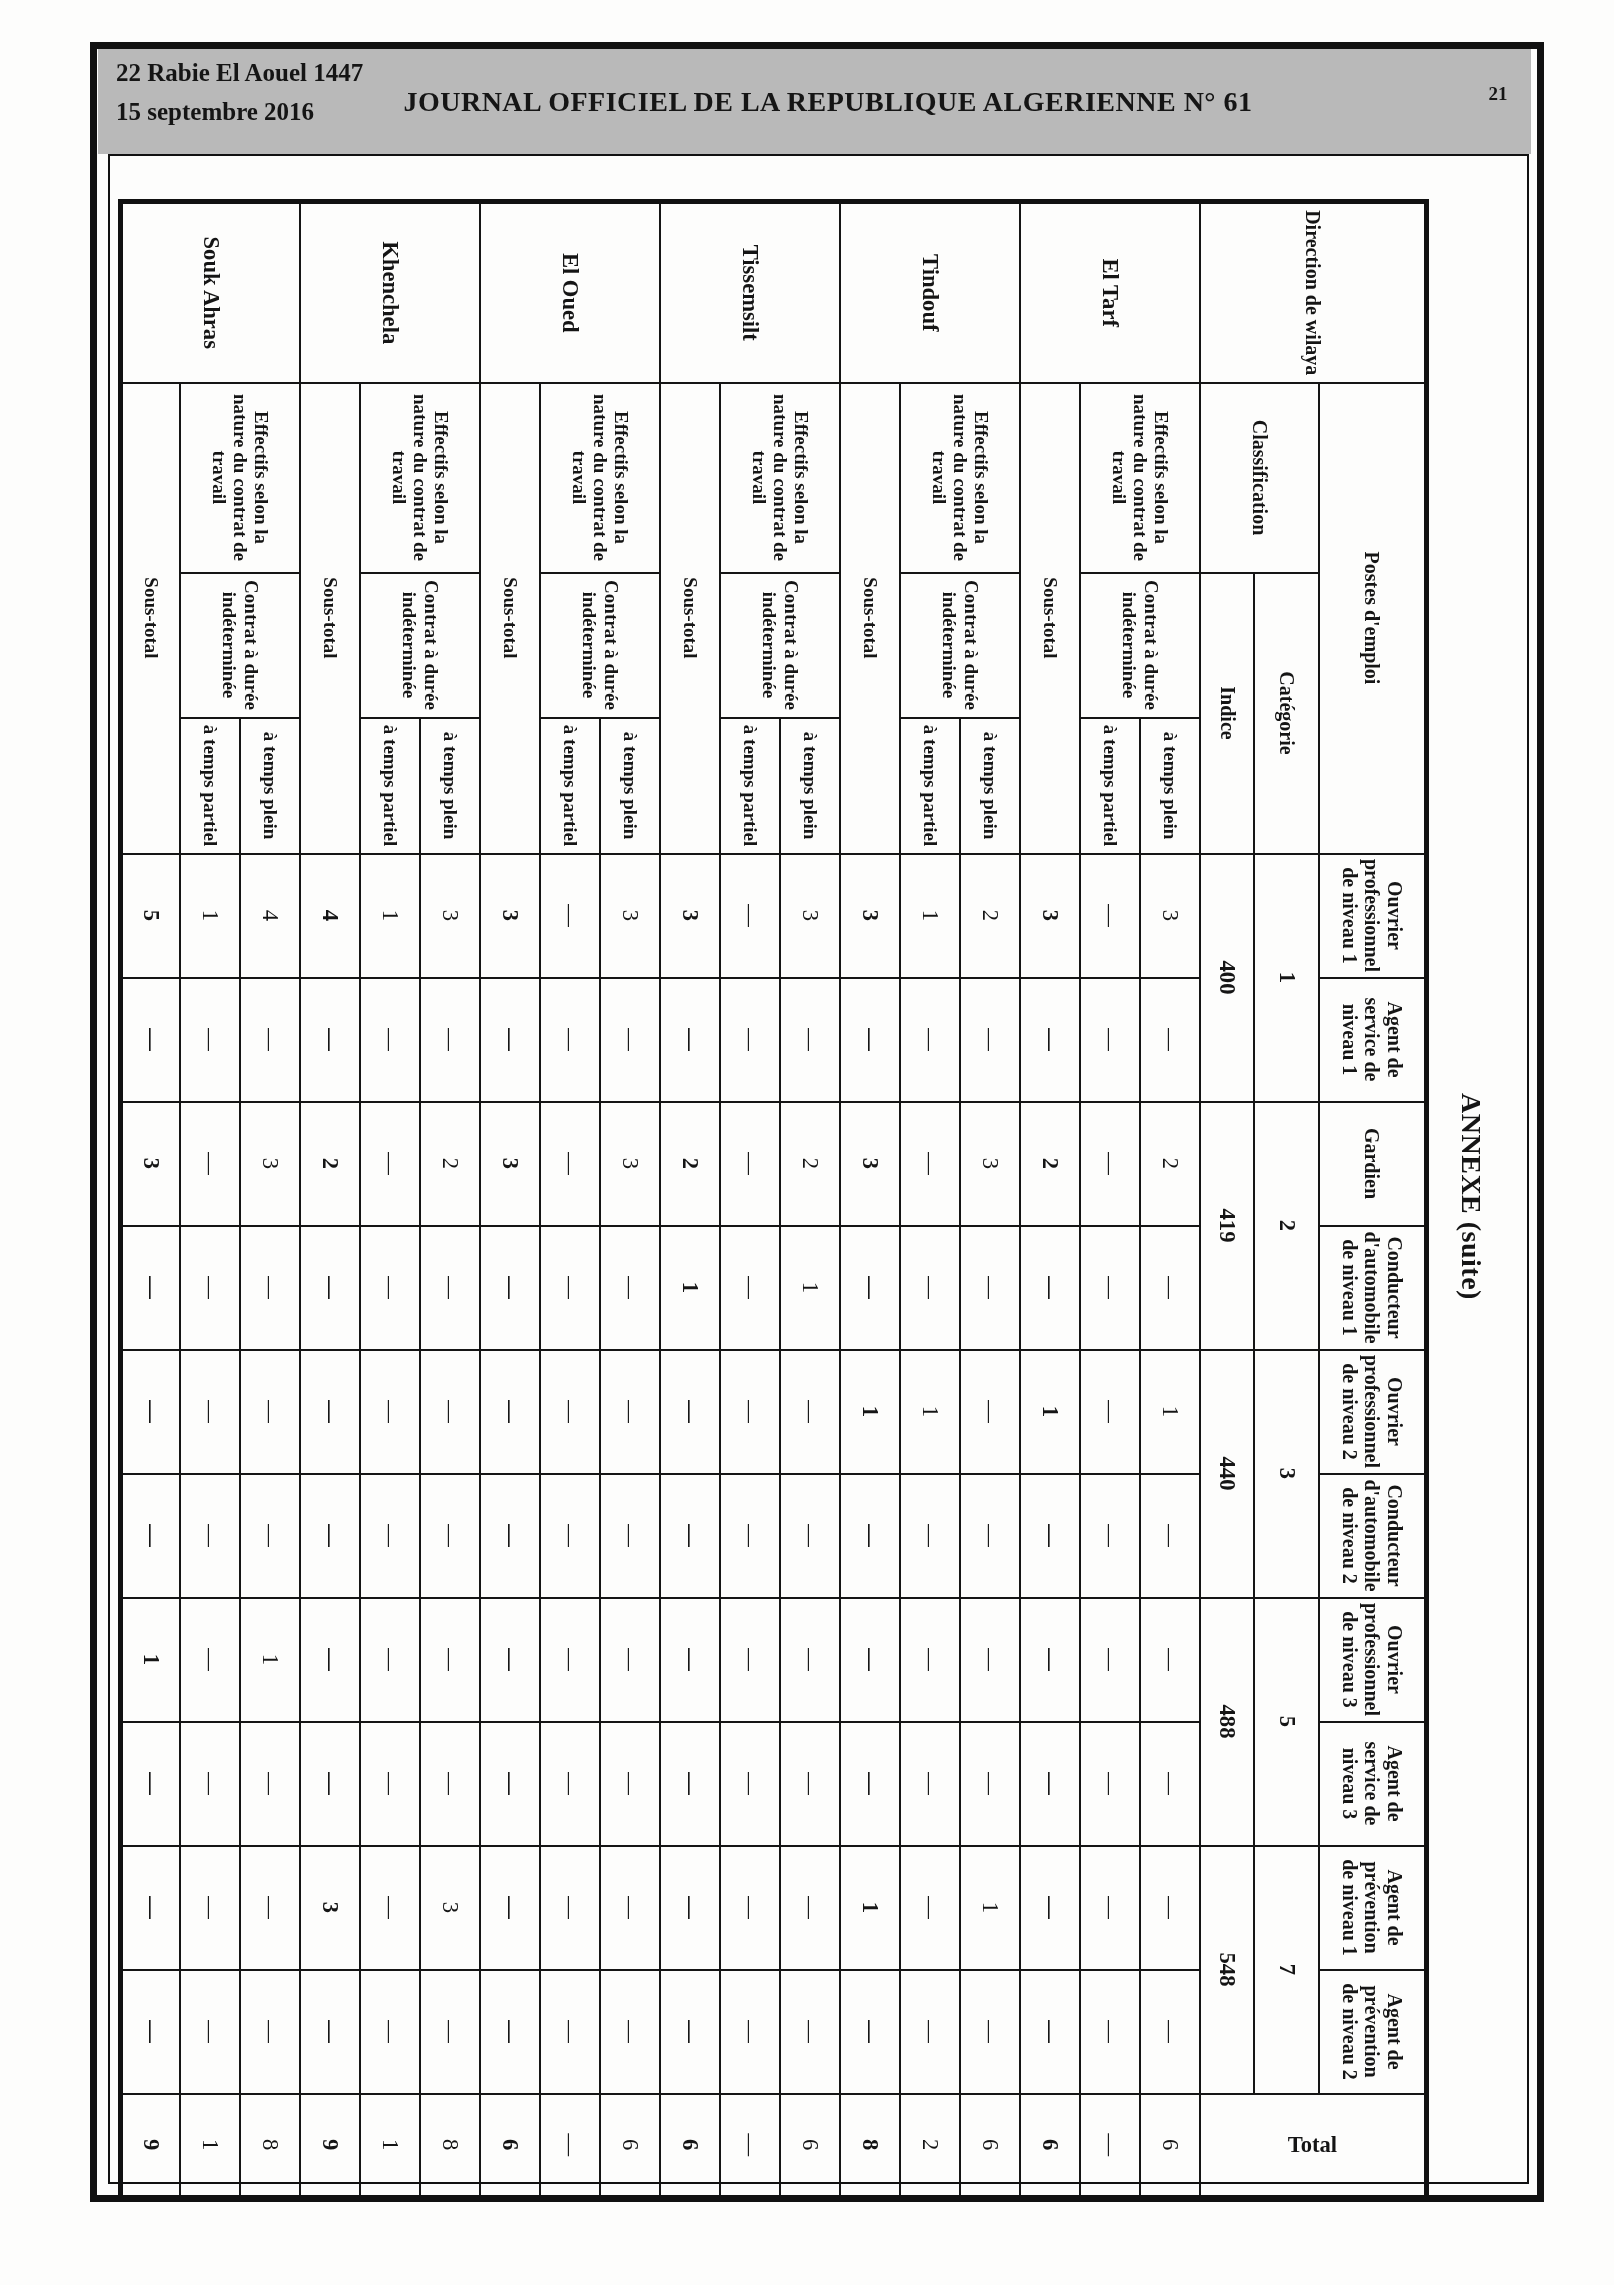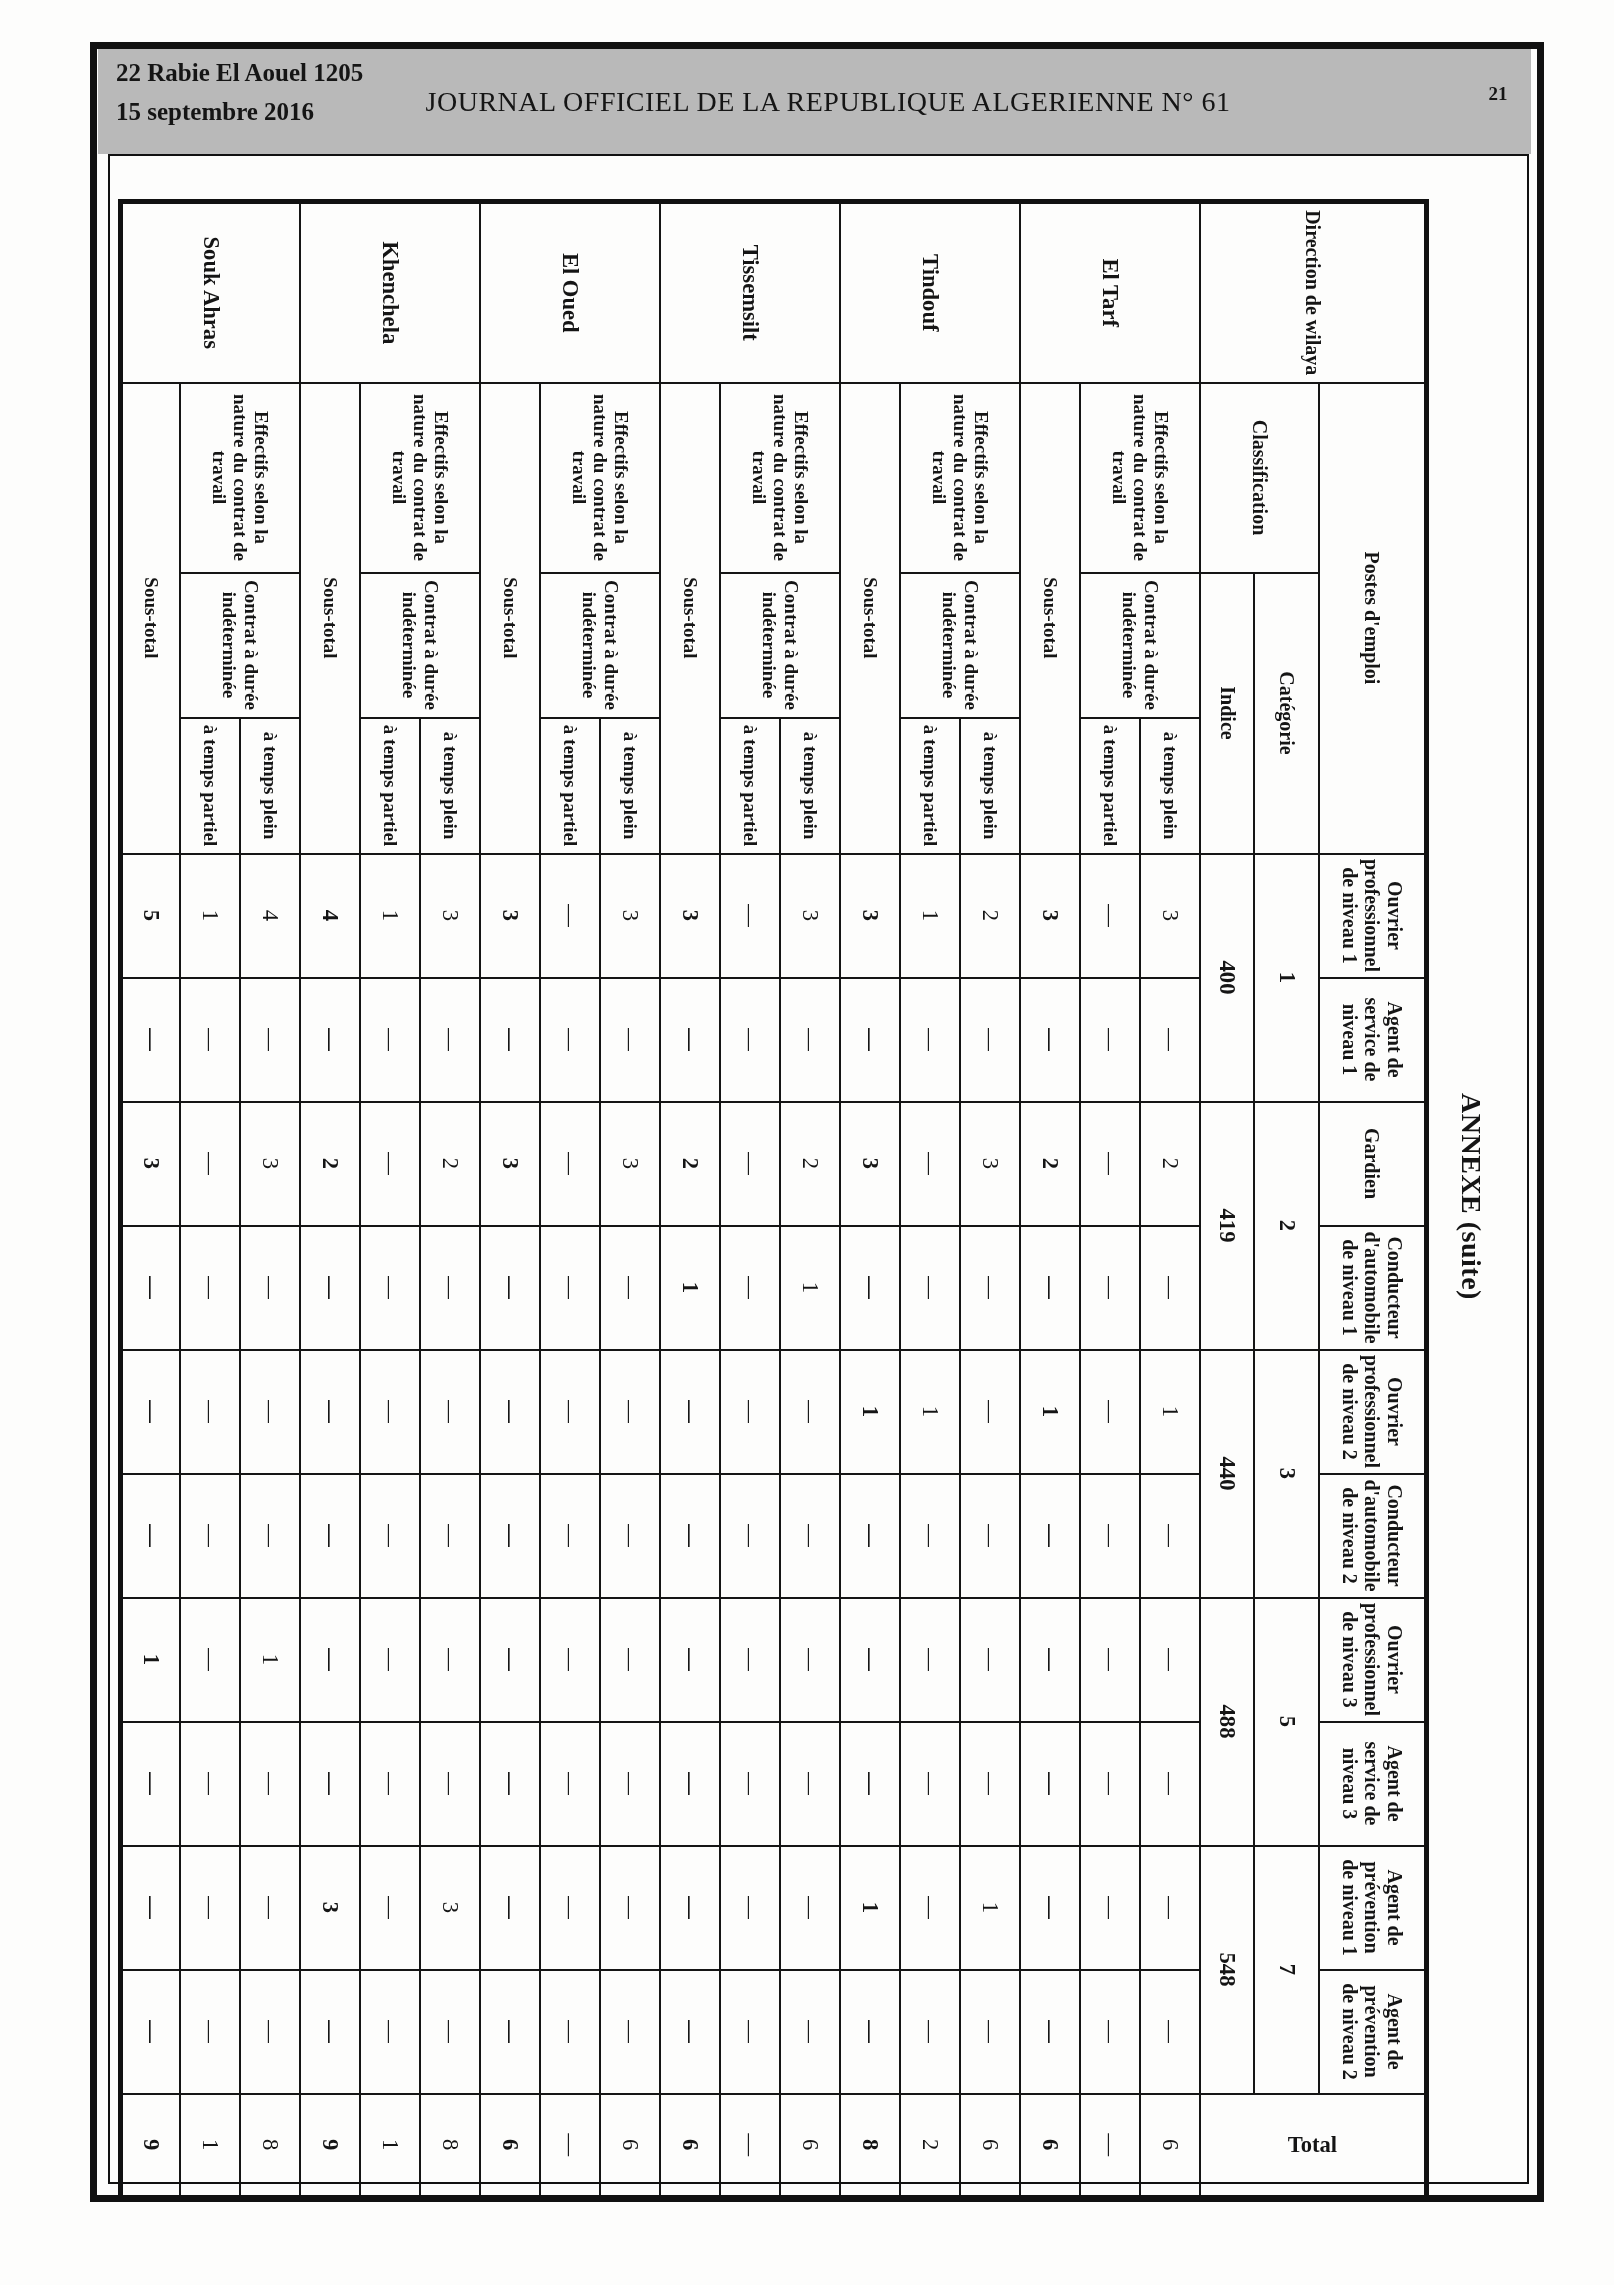--- a/index.html
+++ b/index.html
@@ -3,21 +3,21 @@
 <meta charset="utf-8">
 <style>
   html,body{margin:0;padding:0;}
   body{width:1615px;height:2285px;background:#e8e8e6;font-family:"Liberation Serif", serif;}
   .page{position:relative;width:1615px;height:2285px;background:#fdfdfc;overflow:hidden;color:#151515;}
   .page-frame{position:absolute;left:90px;top:42px;width:1440px;height:2146px;border:7.2px solid #111;}
   .inner-frame{position:absolute;left:108px;top:154px;width:1417px;height:2026px;border:2.7px solid #111;}
   .jo-header{position:absolute;left:98px;top:49px;width:1433px;height:105px;background:#b9b9b9;
              display:flex;align-items:center;}
   .jo-dates{position:absolute;left:18px;top:5.4px;font-weight:bold;font-size:25px;line-height:1.55;}
-  .jo-title{width:100%;text-align:center;font-weight:normal;font-size:28px;letter-spacing:0.5px;padding-left:108px;padding-right:81px;box-sizing:border-box;}
+  .jo-title{width:100%;text-align:center;font-weight:bold;font-size:28px;letter-spacing:0.5px;padding-left:108px;padding-right:81px;box-sizing:border-box;}
   .jo-page-num{position:absolute;right:23.5px;top:34px;font-weight:bold;font-size:19px;}
   
   .landscape{position:absolute;left:0;top:0;width:1995px;height:1366px;
              transform:translate(1496px,199px) rotate(90deg);transform-origin:top left;}
   .annexe-title{height:58px;text-align:center;font-weight:bold;font-size:28px;letter-spacing:0.5px;padding-top:9px;}
   table{border-collapse:collapse;table-layout:fixed;width:1995px;border:5.4px solid #111;}
   th,td{border:2.7px solid #151515;text-align:center;vertical-align:middle;padding:0.9px 2.7px;
         font-size:20px;line-height:1.12;overflow:hidden;}
   th{font-weight:bold;}
   tr.h-title{height:107px;}
@@ -33,21 +33,21 @@
 </style>
 </head>
 <body>
 
 <div class="page">
   <div class="page-frame"></div>
   <div class="inner-frame"></div>
 
   <header class="jo-header">
     <div class="jo-dates">
-      <div>22 Rabie El Aouel 1205</div>
+      <div>22 Rabie El Aouel 1447</div>
       <div>15 septembre 2016</div>
     </div>
     <div class="jo-title">JOURNAL OFFICIEL DE LA REPUBLIQUE ALGERIENNE N° 61</div>
     <div class="jo-page-num">21</div>
   </header>
 
   <div class="landscape">
     <div class="annexe-title">ANNEXE (suite)</div>
     <table id="annex-table">
         <colgroup>

